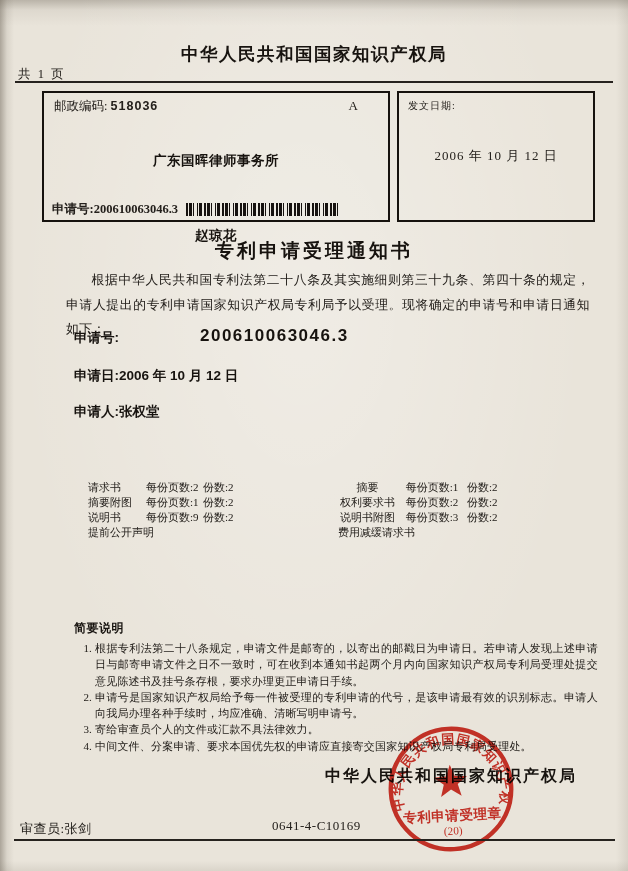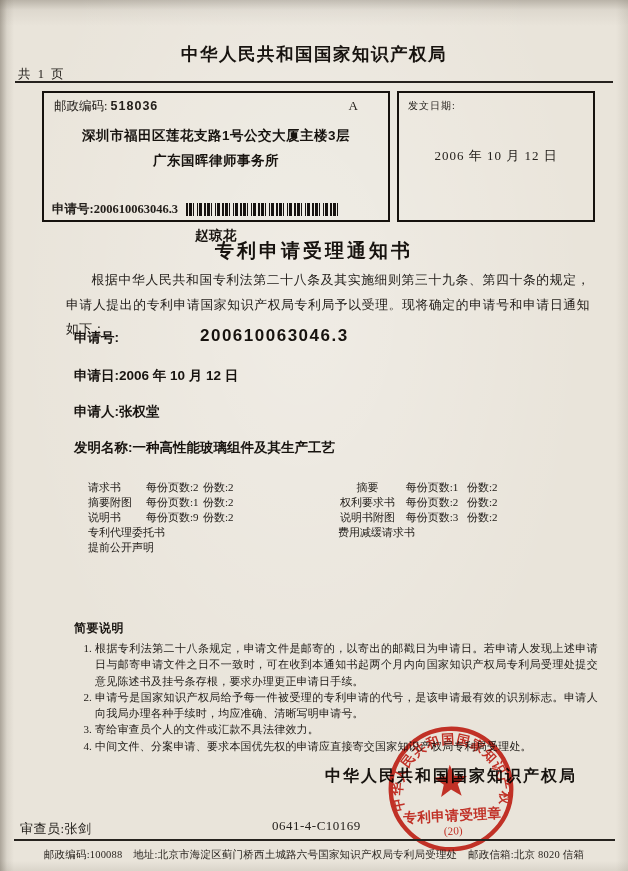--- a/index.html
+++ b/index.html
@@ -94,21 +94,20 @@
   <div class="abs header-title hei">中华人民共和国国家知识产权局</div>
   <div class="abs pages-label song">共 1 页</div>
   <div class="abs rule rule-top"></div>
 
   <div class="abs box address-box">
     <div class="abs postal-row song">
       <span>邮政编码:</span>
       <span class="postal-code">518036</span>
       <span class="corner-letter">A</span>
     </div>
-    <div class="abs addr-line addr-line-0 hei">深圳市福田区莲花支路1号公交大厦主楼3层</div>
     <div class="abs addr-line addr-line-1 hei">广东国晖律师事务所</div>
     <div class="abs addr-line addr-line-2 hei">赵琼花</div>
     <div class="abs appno-row song">
       <span>申请号:200610063046.3</span>
       <span class="barcode"></span>
     </div>
   </div>
 
   <div class="abs box date-box">
     <div class="abs date-label song">发文日期:</div>
@@ -121,44 +120,38 @@
   <div class="abs field-row field-appno hei">
     <span>申请号:</span>
     <span class="field-value">200610063046.3</span>
   </div>
   <div class="abs field-row field-appdate hei">
     <span>申请日:</span><span>2006 年 10 月 12 日</span>
   </div>
   <div class="abs field-row field-applicant hei">
     <span>申请人:</span><span>张权堂</span>
   </div>
-  <div class="abs field-row field-invname hei">
-    <span>发明名称:</span><span>一种高性能玻璃组件及其生产工艺</span>
-  </div>
 
   <div class="abs docs song">
     <div class="docs-cols">
       <div class="docs-col-left">
         <div class="doc-row">
           <span class="doc-name">请求书</span>
           <span class="doc-pages">每份页数:2</span>
           <span class="doc-copies">份数:2</span>
         </div>
         <div class="doc-row">
           <span class="doc-name">摘要附图</span>
           <span class="doc-pages">每份页数:1</span>
           <span class="doc-copies">份数:2</span>
         </div>
         <div class="doc-row">
           <span class="doc-name">说明书</span>
           <span class="doc-pages">每份页数:9</span>
           <span class="doc-copies">份数:2</span>
-        </div>
-        <div class="doc-row">
-          <span>专利代理委托书</span>
         </div>
         <div class="doc-row">
           <span>提前公开声明</span>
         </div>
       </div>
       <div class="docs-col-right">
         <div class="doc-row">
           <span class="doc-name">摘要</span>
           <span class="doc-pages">每份页数:1</span>
           <span class="doc-copies">份数:2</span>
@@ -199,15 +192,14 @@
       <textPath href="#sealRing" startOffset="1">中华人民共和国国家知识产权局</textPath>
     </text>
     <polygon points="70,45 74.5,56.9 87.1,57.4 77.2,65.3 80.6,77.6 70,70.6 59.4,77.6 62.8,65.3 52.9,57.4 65.5,56.9" fill="#cf241a"></polygon>
     <text x="70" y="102" text-anchor="middle" font-size="14" font-weight="bold" letter-spacing="0.5" font-family="Liberation Sans, sans-serif">专利申请受理章</text>
     <text x="70" y="117" text-anchor="middle" font-size="11.5" font-family="Liberation Serif, serif">(20)</text>
   </svg>
 
   <div class="abs examiner song">审查员:张剑</div>
   <div class="abs doc-code song">0641-4-C10169</div>
   <div class="abs rule rule-bottom"></div>
-  <div class="abs contact-line song">邮政编码:100088　地址:北京市海淀区蓟门桥西土城路六号国家知识产权局专利局受理处　邮政信箱:北京 8020 信箱</div>
 
 </div>
 
 </body></html>

